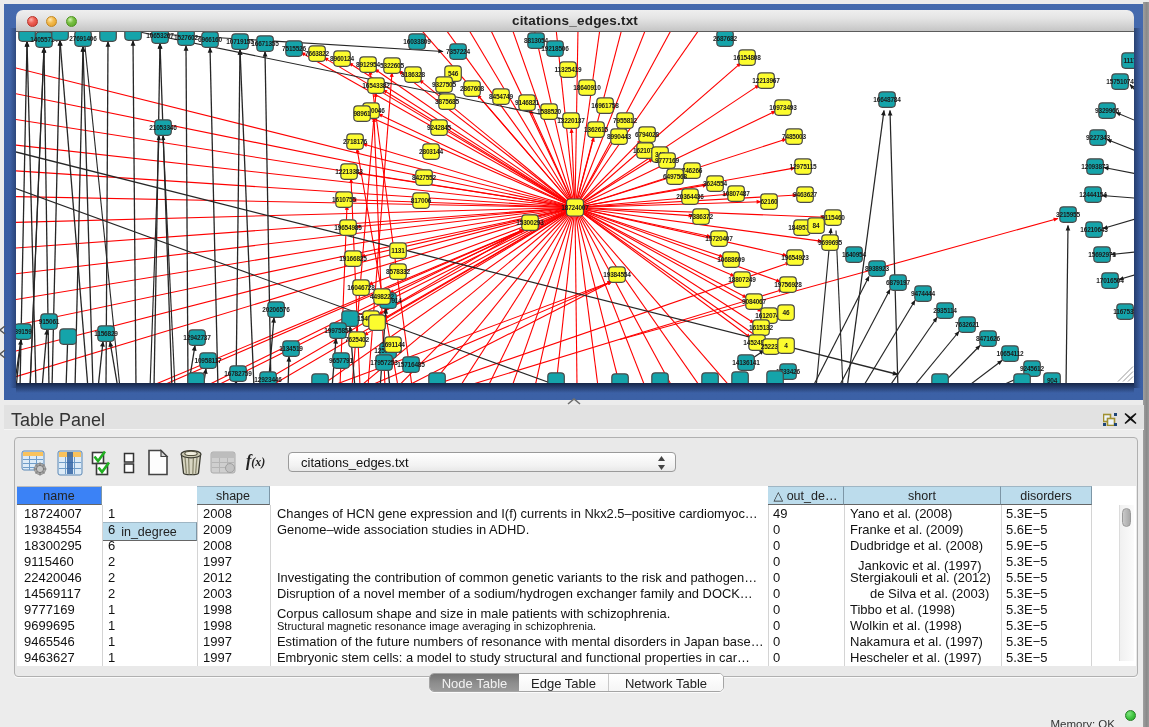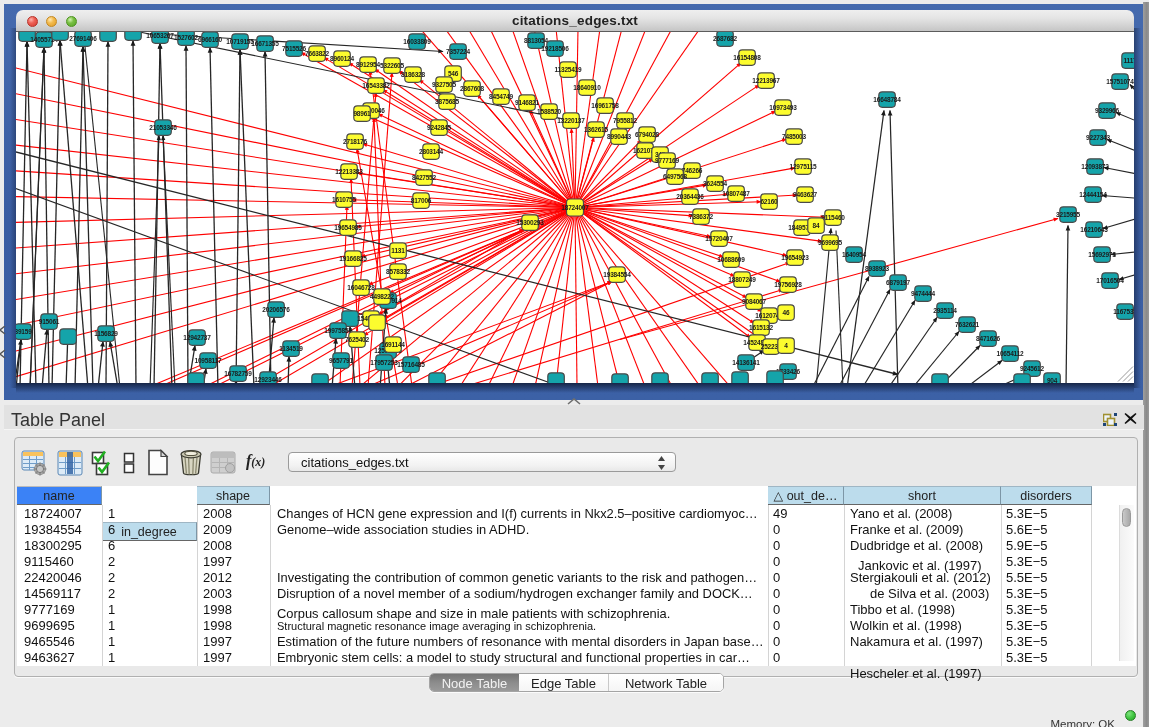--- a/index.html
+++ b/index.html
@@ -727,21 +727,21 @@
 <div class="rowtext" style="left:186px;top:148px;">1997</div>
 <div class="rowtext" style="left:260px;top:148px;font-size:12.9px;">Estimation of the future numbers of resonance with mental disorders in Japan base…</div>
 <div class="rowtext" style="left:756px;top:148px;">0</div>
 <div class="rowtext" style="left:833px;top:148px;">Nakamura et al. (1997)</div>
 <div class="rowtext" style="left:989px;top:148px;">5.3E−5</div>
 <div class="rowtext" style="left:7px;top:164px;">9463627</div>
 <div class="rowtext" style="left:91px;top:164px;">1</div>
 <div class="rowtext" style="left:186px;top:164px;">1997</div>
 <div class="rowtext" style="left:260px;top:164px;font-size:12.9px;">Embryonic stem cells: a model to study structural and functional properties in car…</div>
 <div class="rowtext" style="left:756px;top:164px;">0</div>
-<div class="rowtext" style="left:833px;top:180px;">Hescheler et al. (1997)</div>
+<div class="rowtext" style="left:833px;top:164px;">Hescheler et al. (1997)</div>
 <div class="rowtext" style="left:989px;top:164px;">5.3E−5</div>
   </div>
   <div id="sbar"></div>
   <div id="sthumb"></div>
 
   <div id="tabs">
       <div class="seg" id="seg1">Node Table</div>
       <div class="seg" id="seg2">Edge Table</div>
       <div class="seg" id="seg3">Network Table</div>
     </div>

